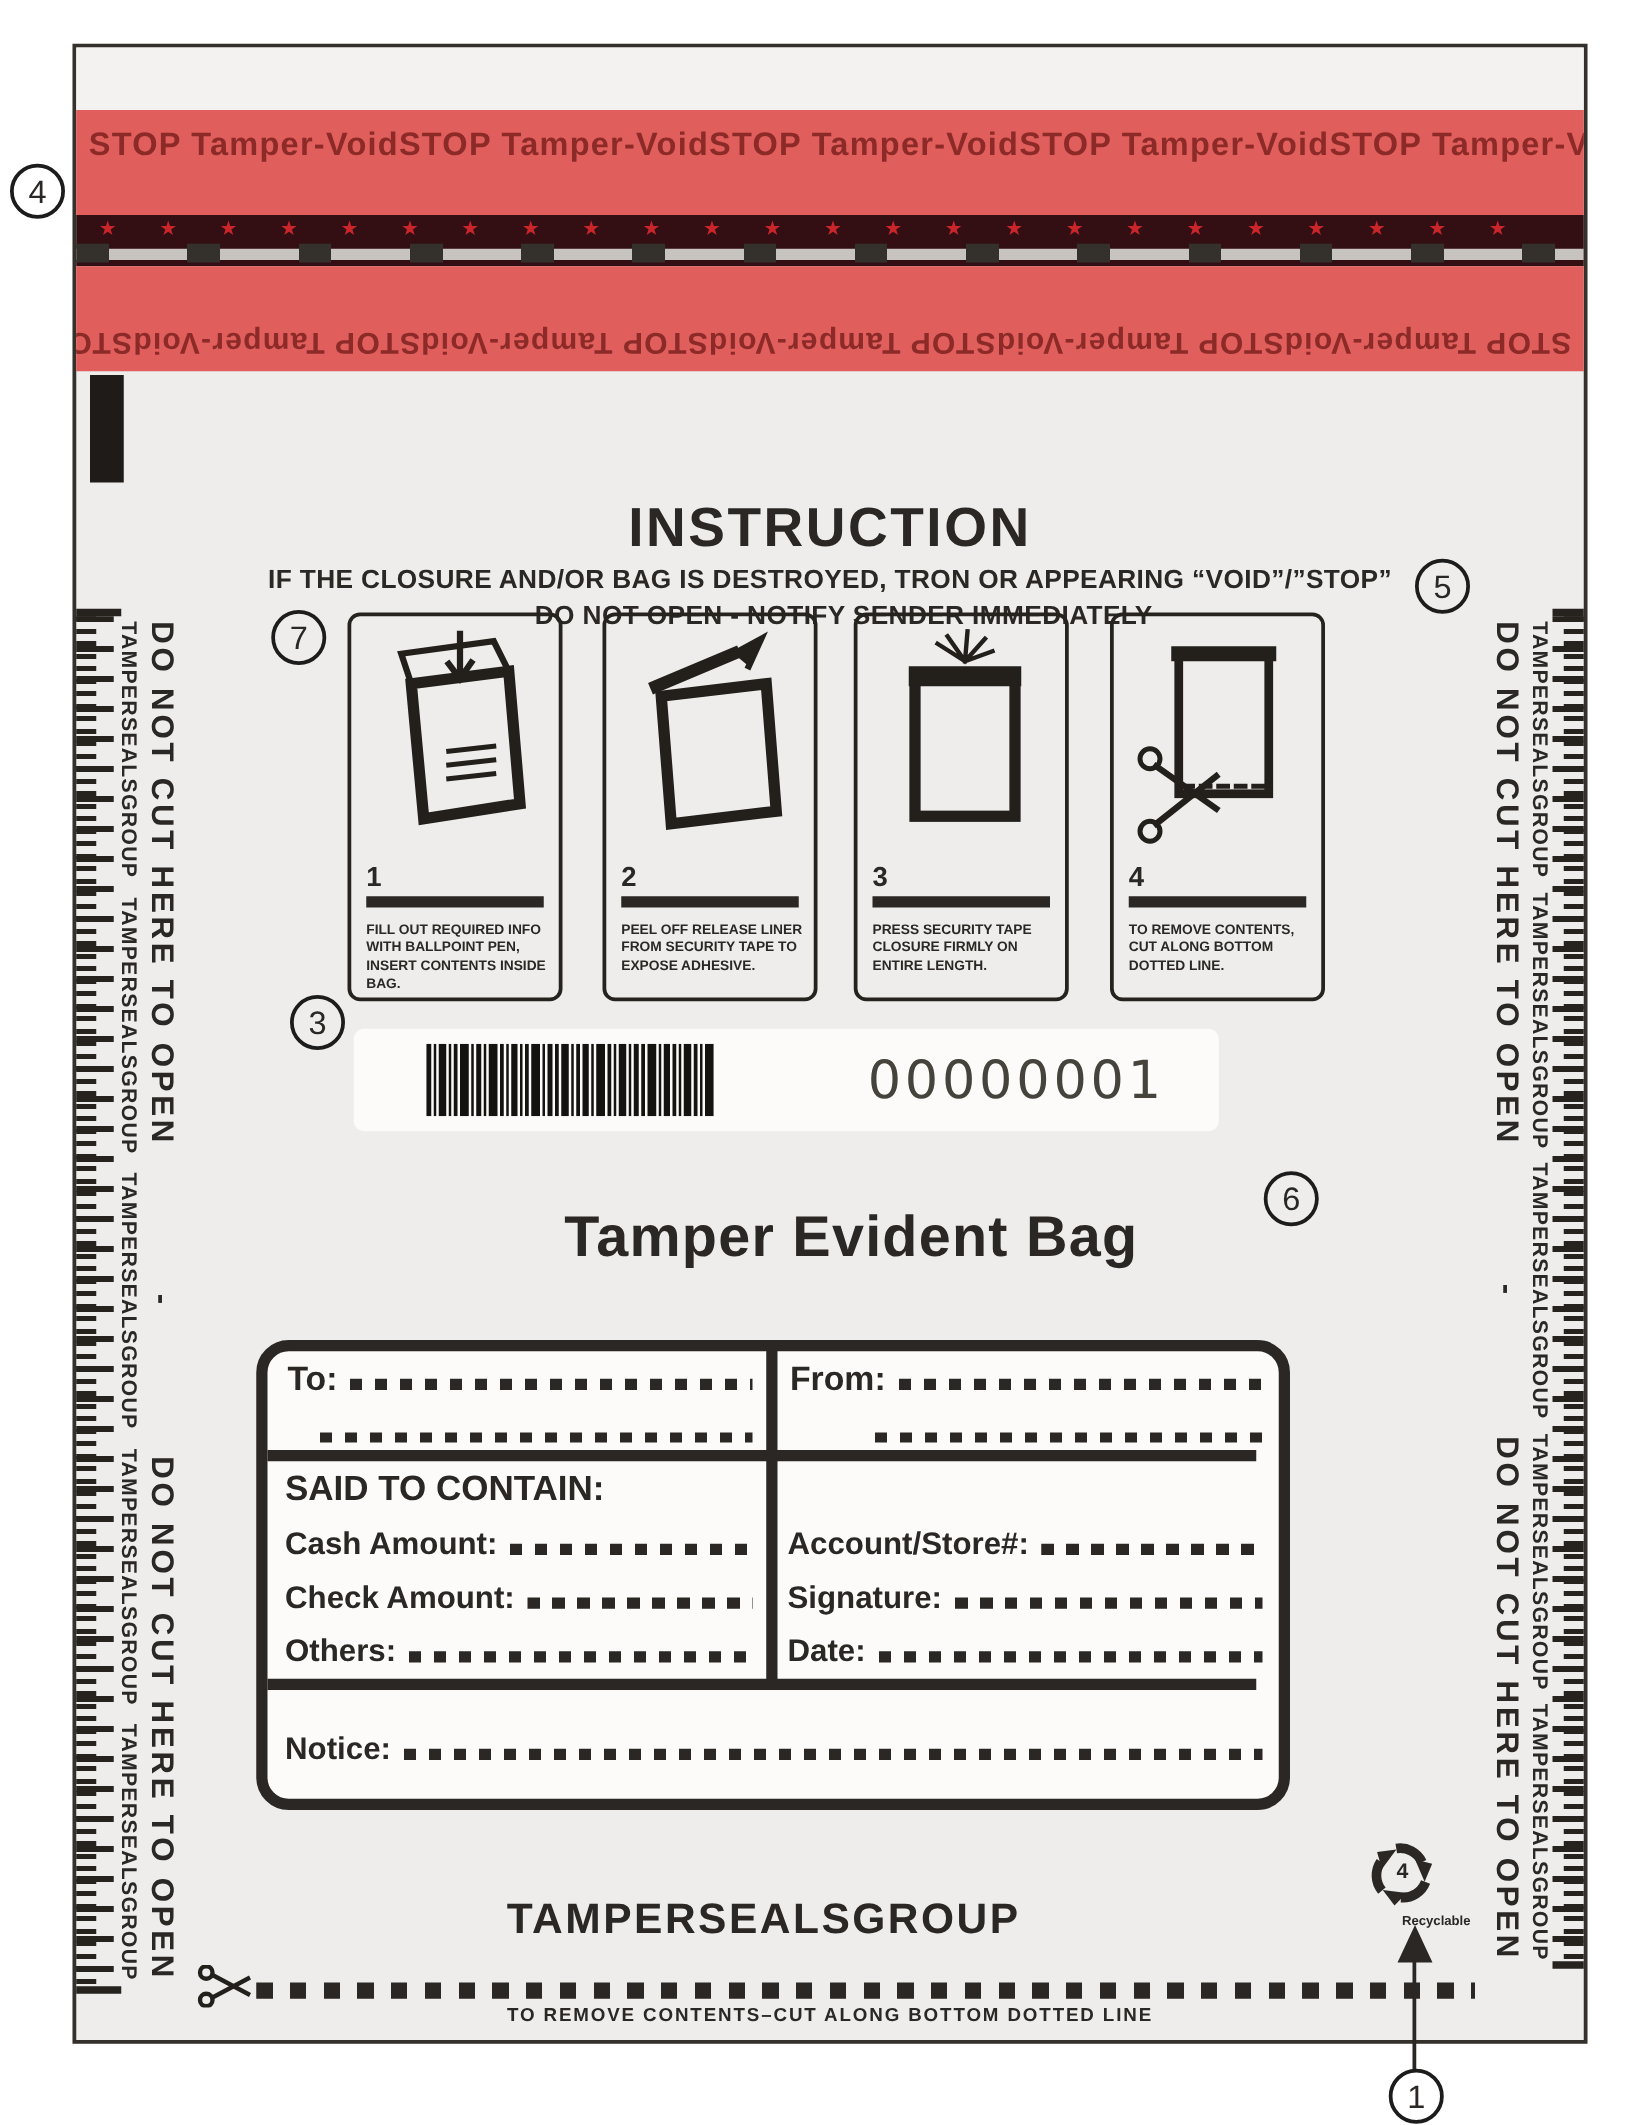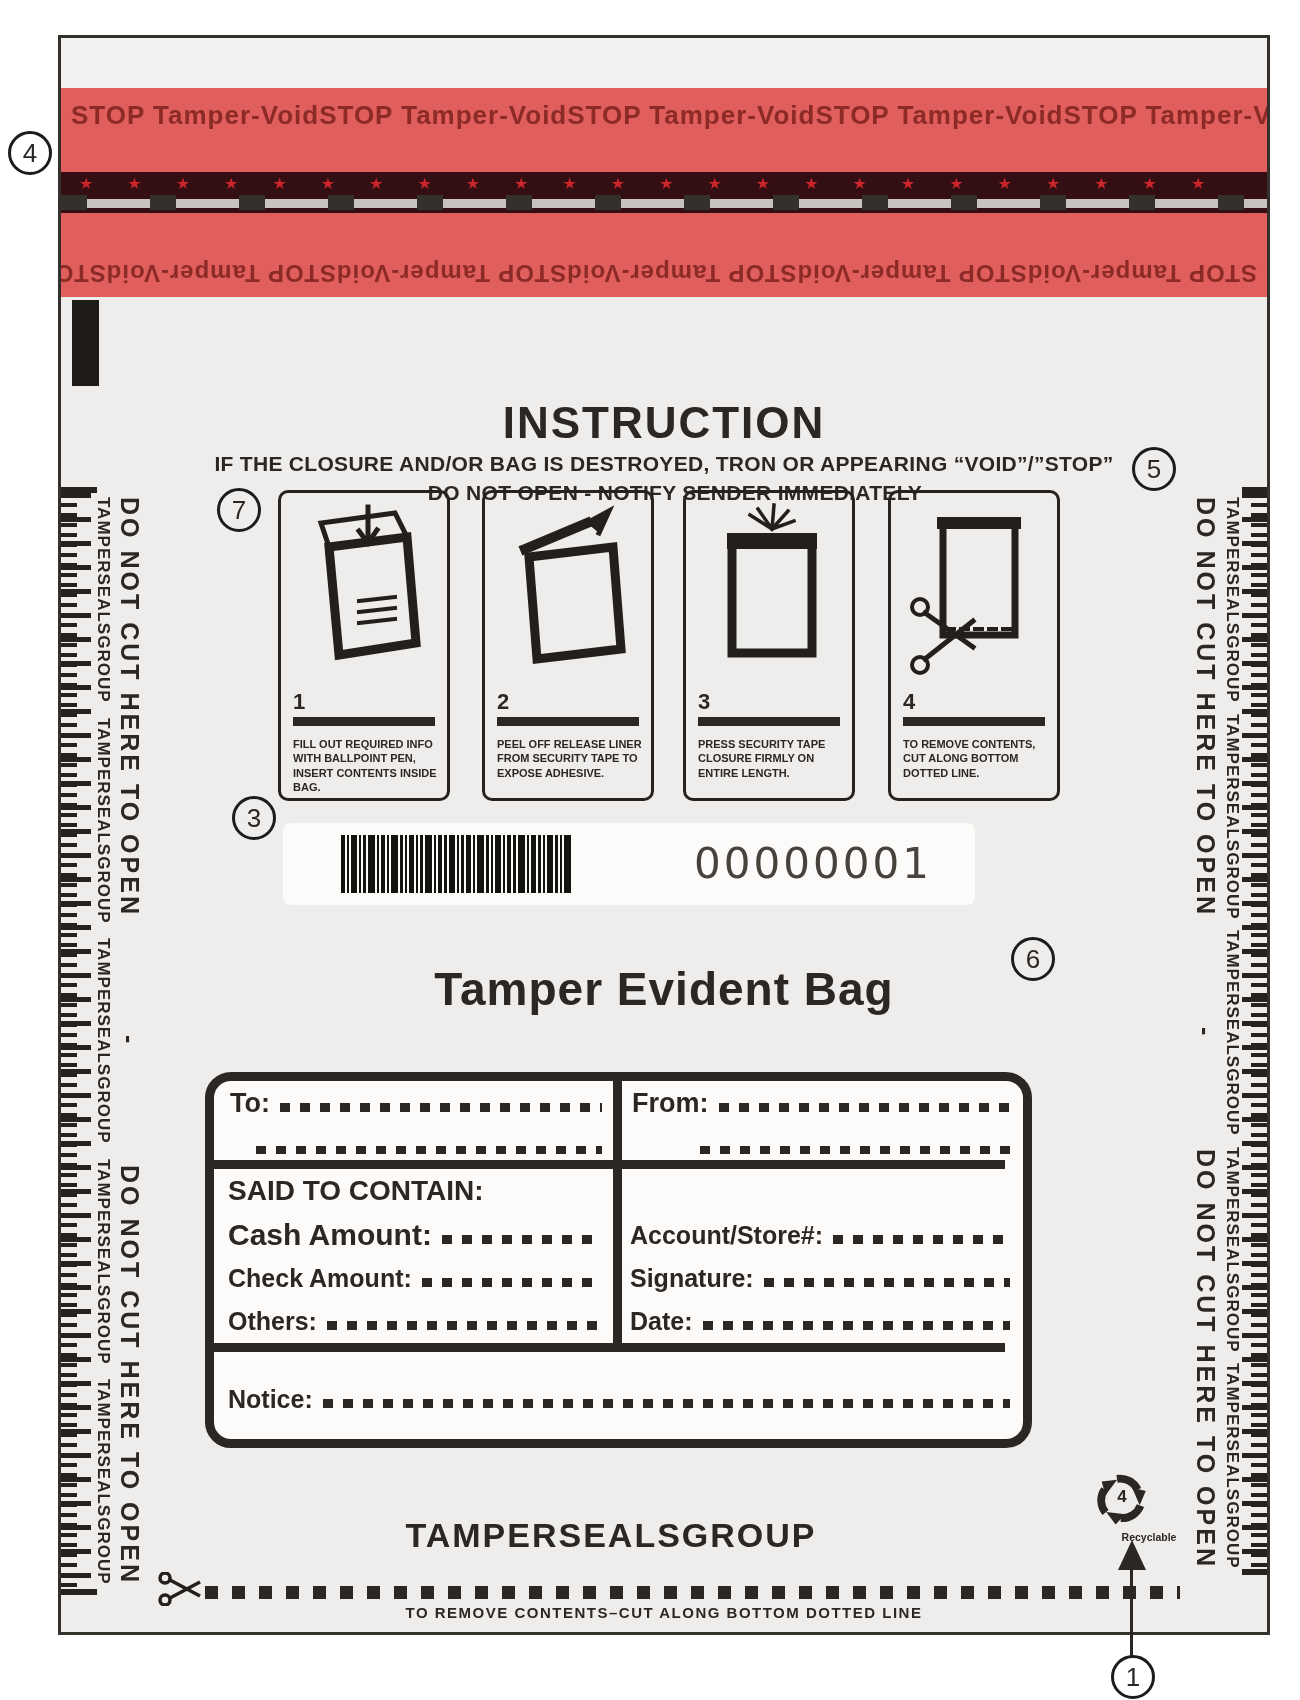--- a/index.html
+++ b/index.html
@@ -27,21 +27,21 @@
   .heading{left:61px;top:398px;width:1206px;font-size:44px;font-weight:bold;letter-spacing:2px;}
   .warn{left:61px;width:1206px;font-size:21px;font-weight:bold;letter-spacing:.3px;}
   .panel{top:490px;width:166px;height:305px;border:3px solid #26231f;border-radius:10px;}
   .panel svg{position:absolute;left:8px;top:8px;}
   .pnum{position:absolute;left:12px;top:196px;font-size:22px;font-weight:bold;}
   .pbar{position:absolute;left:12px;right:12px;top:224px;height:9px;background:var(--ink);}
   .pcap{position:absolute;left:12px;right:6px;top:244px;font-size:11px;font-weight:bold;line-height:1.3;}
   .bcstrip{left:283px;top:823px;width:692px;height:82px;background:var(--white);border-radius:8px;}
   .bcnum{position:absolute;left:380px;top:16px;width:300px;text-align:center;font-size:42px;
          color:#46423c;letter-spacing:3px;font-family:"DejaVu Sans",sans-serif;}
-  .title{left:61px;top:962px;width:1206px;font-size:46px;font-weight:bold;letter-spacing:1px;}
+  .title{left:61px;top:962px;width:1206px;font-size:46px;font-weight:bold;letter-spacing:1px;padding-left:17px;}
   .form{left:205px;top:1072px;width:809px;height:358px;border:9px solid var(--ink);
         border-radius:26px;background:var(--white);}
   .vdiv{left:613px;top:1076px;width:9px;height:272px;background:var(--ink);}
   .hdiv{left:214px;width:791px;height:9px;background:var(--ink);}
   .frow{display:flex;align-items:flex-end;height:34px;}
   .flabel{font-weight:bold;white-space:nowrap;line-height:30px;}
   .dash{flex:1;height:9px;margin:0 0 6px 10px;
         background:repeating-linear-gradient(90deg,var(--ink) 0 10px,transparent 10px 20px);}
   .dashline{height:8px;background:repeating-linear-gradient(90deg,var(--ink) 0 10px,transparent 10px 20px);}
   .brandfoot{left:61px;top:1516px;width:1100px;font-size:34px;font-weight:bold;letter-spacing:2px;}
@@ -232,21 +232,21 @@
 
   <div class="abs frow" style="left:632px;top:1084px;width:378px;">
     <span class="flabel" style="font-size:27px;">From:</span>
     <span class="dash"></span>
   </div>
   <div class="abs dashline" style="left:700px;top:1146px;width:310px;"></div>
 
   <div class="abs flabel" style="left:228px;top:1176px;font-size:28px;">SAID TO CONTAIN:</div>
 
   <div class="abs frow" style="left:228px;top:1216px;width:374px;">
-    <span class="flabel" style="font-size:30px;">Cash Amount:</span>
+    <span class="flabel" style="font-size:25px;">Cash Amount:</span>
     <span class="dash"></span>
   </div>
   <div class="abs frow" style="left:228px;top:1259px;width:374px;">
     <span class="flabel" style="font-size:25px;">Check Amount:</span>
     <span class="dash"></span>
   </div>
   <div class="abs frow" style="left:630px;top:1216px;width:380px;">
     <span class="flabel" style="font-size:25px;">Account/Store#:</span>
     <span class="dash"></span>
   </div>

